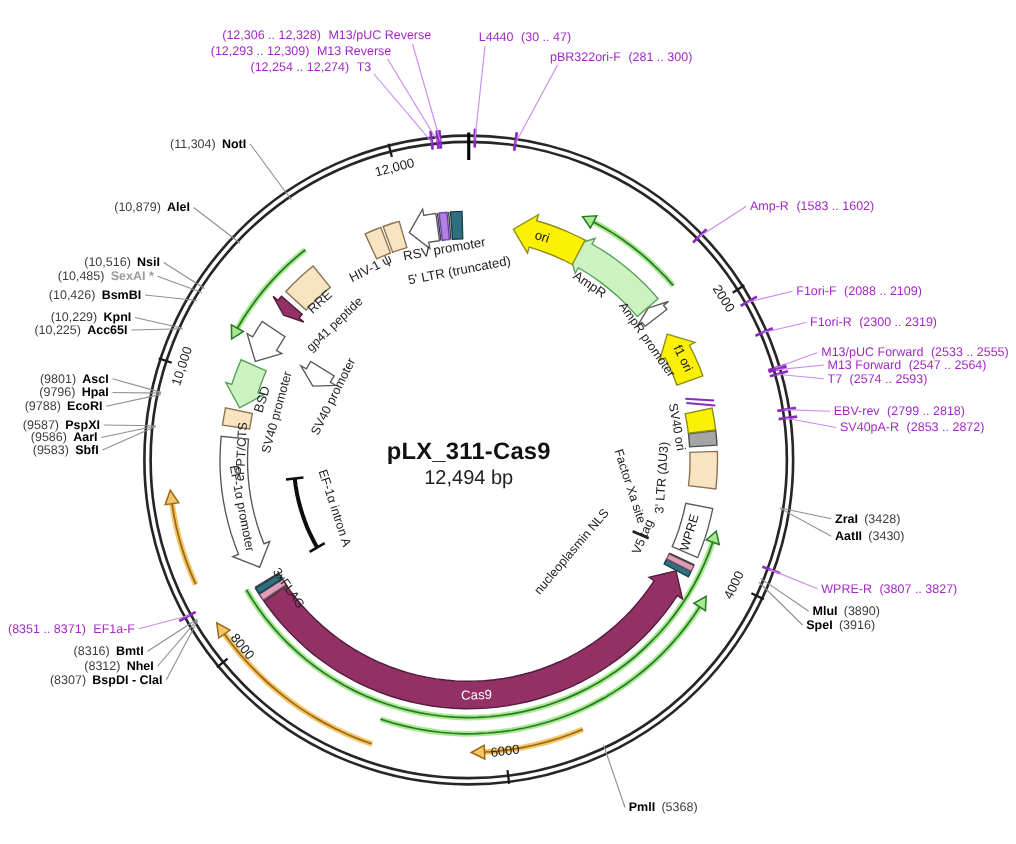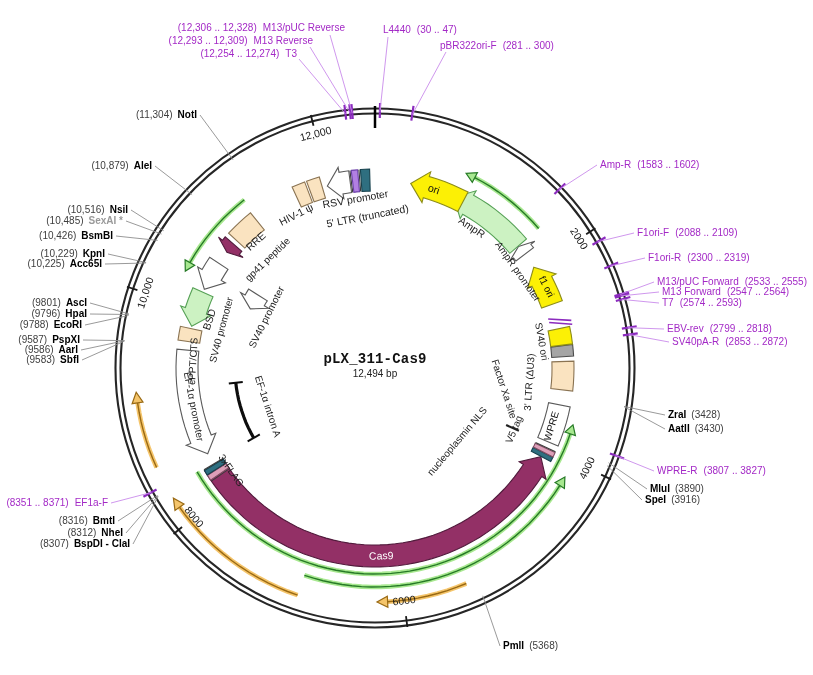--- a/index.html
+++ b/index.html
@@ -1,21 +1,21 @@
 <!DOCTYPE html>
 <html><head>
 <meta charset="utf-8">
 <style>
   html,body{margin:0;padding:0;background:#fff;}
   #stage{position:relative;width:813px;height:675px;background:#ffffff;overflow:hidden;
          font-family:"Liberation Sans","DejaVu Sans",sans-serif;}
   svg{position:absolute;left:0;top:0;}
   #title-block{position:absolute;left:375px;top:351px;transform:translateX(-50%);text-align:center;pointer-events:none;}
-  #title-block .t1{font-size:14px;font-weight:bold;color:#111;letter-spacing:0.2px;font-family:Liberation Mono, monospace;}
-  #title-block .t2{font-size:10px;color:#222;margin-top:1px;}
+  #title-block .t1{font-size:19px;font-weight:bold;color:#111;letter-spacing:0.2px;}
+  #title-block .t2{font-size:16px;color:#222;margin-top:1px;}
   text{font-family:"Liberation Sans","DejaVu Sans",sans-serif;}
 </style>
 </head>
 <body>
 
 <div id="stage">
   <svg id="map-svg" width="813" height="675" viewBox="0 0 813 675">
       <g>
         <path d="M474.8 177.6L482.8 182.0L490.6 186.7L498.2 191.8L505.6 197.2L512.7 202.9L519.6 208.9L526.2 215.2L532.6 221.7L538.6 228.5" fill="none" stroke="#A8E890" stroke-width="4.6"></path>
         <path d="M474.8 177.6L482.8 182.0L490.6 186.7L498.2 191.8L505.6 197.2L512.7 202.9L519.6 208.9L526.2 215.2L532.6 221.7L538.6 228.5" fill="none" stroke="#267A26" stroke-width="1.4"></path>

